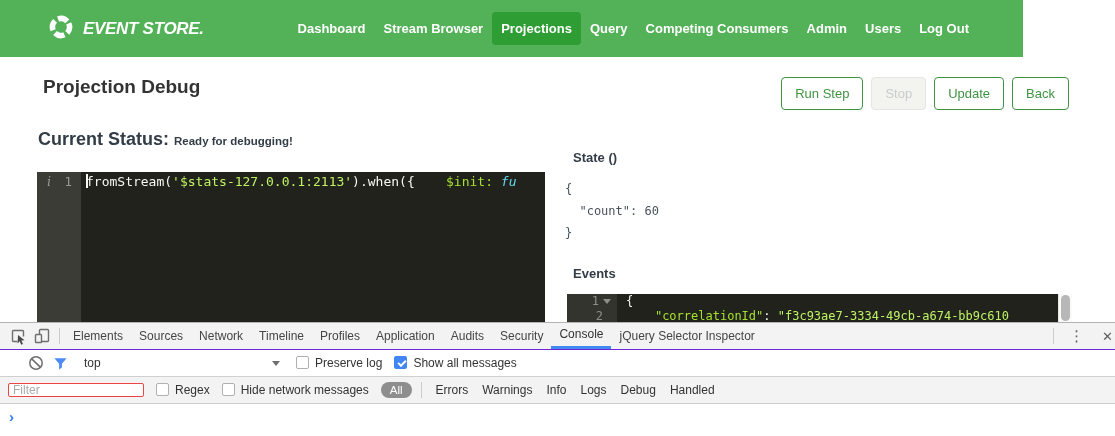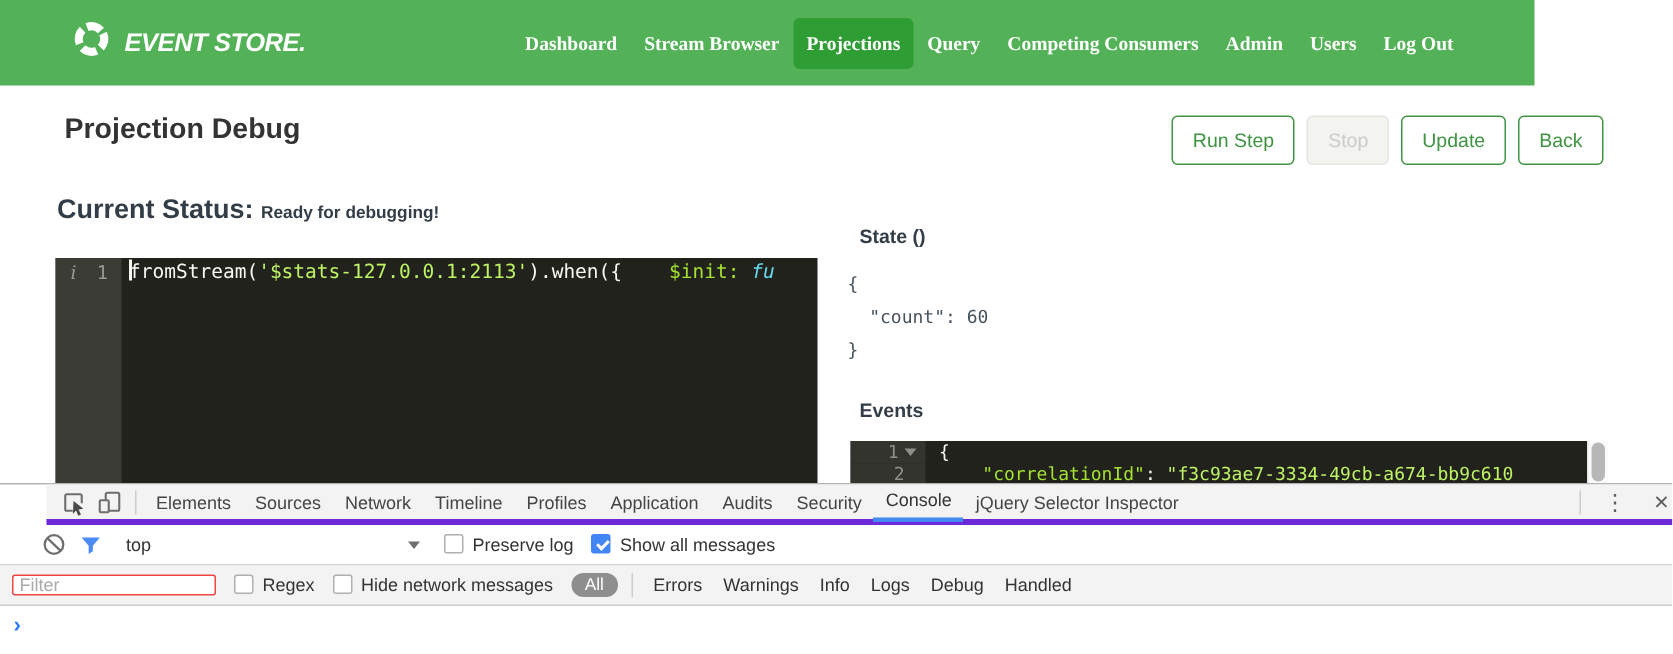--- a/index.html
+++ b/index.html
@@ -4,21 +4,21 @@
 <style>
   * { margin:0; padding:0; box-sizing:border-box; }
   body { font-family:"Liberation Sans", sans-serif; background:#fff; }
   .screen { position:relative; width:1115px; height:436px; background:#fff; overflow:hidden; }
 
   
   .navbar { position:absolute; left:0; top:0; width:1023px; height:57px;
     background:#53b257; display:flex; align-items:center; padding:0 45px 0 48px; }
   .brand { display:flex; align-items:center; gap:9px; }
   .brand-text { color:#fff; font-size:17px; font-weight:bold; font-style:italic; letter-spacing:-0.3px; }
-  .nav-items { margin-left:auto; display:flex; align-items:flex-end;font-family:Liberation Serif, serif; }
+  .nav-items { margin-left:auto; display:flex; align-items:flex-end; }
   .nav-item { color:#fff; font-size:13px; font-weight:bold; padding:9px 9px; border-radius:4px; cursor:pointer; white-space:nowrap; }
   .nav-item.active { background:#2e9d33; }
 
   
   .page-title { position:absolute; left:43px; top:76px; font-size:19px; font-weight:bold; color:#333; }
   .action-buttons { position:absolute; top:77px; right:46px; display:flex; gap:8px; }
   .btn { background:#fff; border:1px solid #3e9441; color:#3e9441; border-radius:4px;
     padding:8px 13px; font-size:13px; font-family:inherit; cursor:pointer; }
   .btn.disabled { background:#f3f3ef; border-color:#e3e6e1; color:#c9cdc9; cursor:default; }
 
@@ -58,22 +58,22 @@
   .fold-arrow { width:0; height:0; border-left:4px solid transparent; border-right:4px solid transparent;
     border-top:5px solid #8f8f87; margin-left:4px; }
   .ev-code { padding-left:9px; white-space:pre; color:#f8f8f2; overflow:hidden; }
   .ev-scrollbar { position:absolute; right:0; top:0; bottom:0; width:14px;
     background:#fafafa; border-left:1px solid #e6e6e6; }
   .ev-thumb { position:absolute; left:2px; right:2px; top:1px; height:26px; background:#b7b7b7; border-radius:6px; }
 
   
   .devtools { position:absolute; left:0; top:322px; width:1115px; height:114px;
     background:#fff; border-top:1px solid #b3b3b3; font-size:12px; color:#333; }
-  .dt-tabbar { height:27px; background:#f3f3f3; border-bottom:4px solid #6d28d9;
-    display:flex; align-items:center; padding-left:6px;margin-left:31px; }
+  .dt-tabbar { height:27px; background:#f3f3f3; border-bottom:1px solid #6d28d9;
+    display:flex; align-items:center; padding-left:6px; }
   .dt-iconbtn { width:24px; height:24px; display:flex; align-items:center; justify-content:center; cursor:pointer; }
   .dt-sep { width:1px; height:16px; background:#ccc; margin:0 5px; flex:none; }
   .dt-tab { padding:0 8px; height:26px; line-height:26px; cursor:pointer; white-space:nowrap; color:#454545; }
   .dt-tab.active { border-bottom:3px solid #4189f0; line-height:23px; color:#333; }
   .dt-right { margin-left:auto; display:flex; align-items:center; }
   .dt-dots { font-size:15px; color:#5f5f5f; padding:0 10px; cursor:pointer; }
   .dt-close { font-size:13px; color:#5f5f5f; padding:0 2px 0 8px; cursor:pointer; }
 
   .dt-toolbar { height:27px; background:#fff; border-bottom:1px solid #d0d0d0;
     display:flex; align-items:center; padding-left:24px; }

